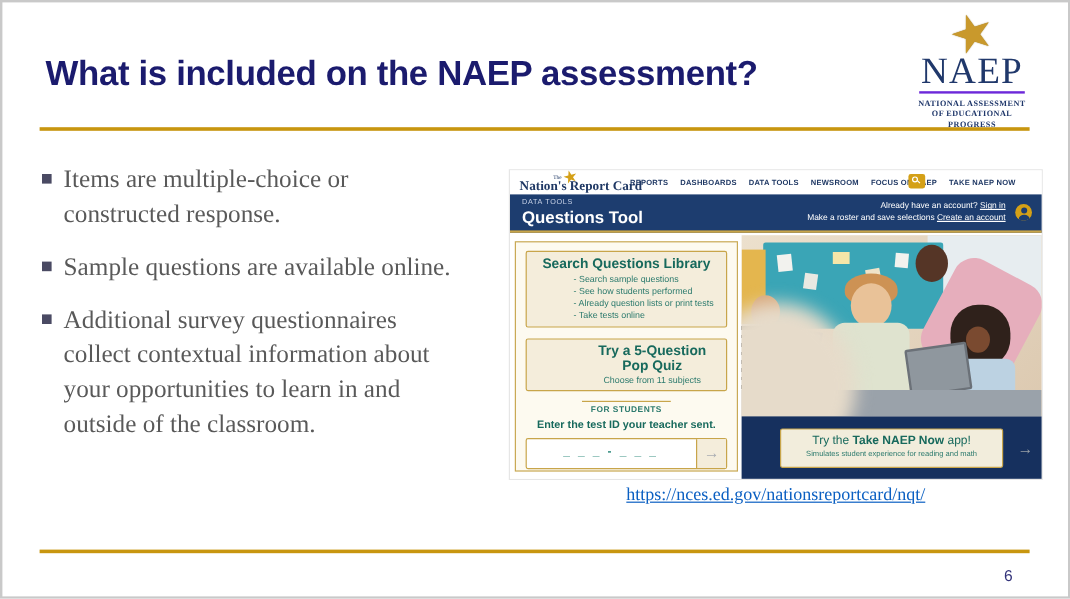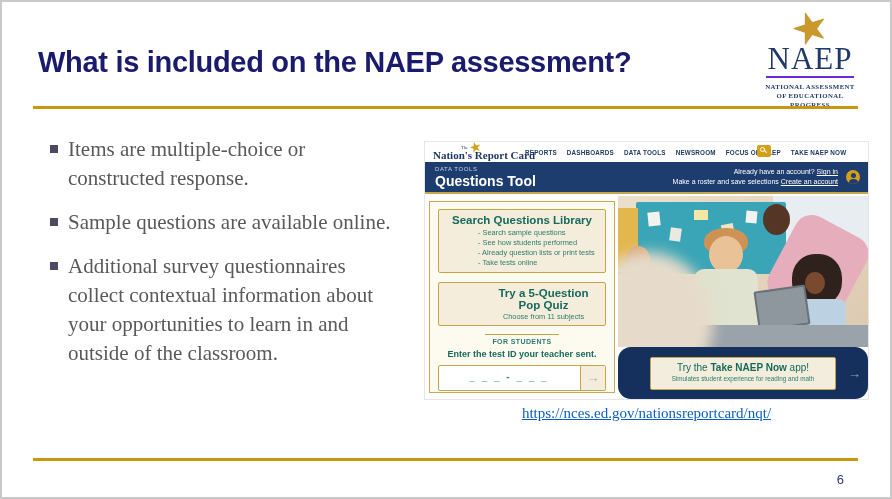--- a/index.html
+++ b/index.html
@@ -47,21 +47,21 @@
     color: #20386b; letter-spacing: 0.4px;
   }
 
   
   .rule { position: absolute; left: 31px; width: 825px; height: 3px; background: #c8960f; }
   .rule-top { top: 104px; }
   .rule-bottom { top: 456px; }
 
   
   .bullets {
-    position: absolute; left: 48px; top: 133px; width: 345px;
+    position: absolute; left: 33px; top: 133px; width: 345px;
     list-style: none;
     font-family: "Liberation Serif", serif;
     font-size: 21px; line-height: 29px; color: #595959;
   }
   .bullets li { position: relative; padding-left: 18px; margin-bottom: 15px; }
   .bullets .sq {
     position: absolute; left: 0; top: 10px;
     width: 8px; height: 8px; background: #4a4a63;
   }
 
@@ -166,21 +166,21 @@
   .ph-girl-body { position:absolute; left:170px; top:103px; width:58px; height:46px; background:#bcd2e2; border-radius:8px; }
   .ph-tablet { position:absolute; left:138px; top:92px; width:52px; height:40px; background:#8f979e; border:2px solid #6b7178; transform:rotate(-8deg); border-radius:2px; }
   .ph-kid-head { position:absolute; left:8px; top:50px; width:24px; height:27px; background:#d9a87a; border-radius:50%; }
   .ph-kid-shirt { position:absolute; left:-4px; top:74px; width:48px; height:58px;
     background:repeating-linear-gradient(0deg,#f4f4f2 0 4px,#3a3a3a 4px 7px); border-radius:8px; }
   .ph-kid-tablet { position:absolute; left:28px; top:78px; width:36px; height:46px; background:#c9cdd1; border:2px solid #a9adb2; transform:rotate(10deg); }
   .ph-desk { position:absolute; left:0; bottom:0; width:100%; height:22px; background:#9aa2aa; }
   .ph-blur { position:absolute; left:-35px; bottom:-45px; width:130px; height:140px; background:#e6dbca; border-radius:50%; filter:blur(7px); }
 
   
-  .banner { position:absolute; left:193px; top:151px; width:250px; height:52px; background:#16305e;border-radius:13px; }
+  .banner { position:absolute; left:193px; top:151px; width:250px; height:52px; background:#16305e; }
   .banner-box {
     position:absolute; left:32px; top:10px; width:186px; height:33px;
     background:#f2eddc; border:1.5px solid #c8a54a; border-radius:2px;
     text-align:center; padding-top:4px;
   }
   .banner-line1 { font-size:10px; color:#17695c; }
   .banner-line1 b { font-weight:bold; }
   .banner-sub { font-size:6.3px; color:#2d7b6e; margin-top:2px; }
   .banner-arrow { position:absolute; right:-26px; top:8px; color:#9aa0a6; font-size:13px; }
 

